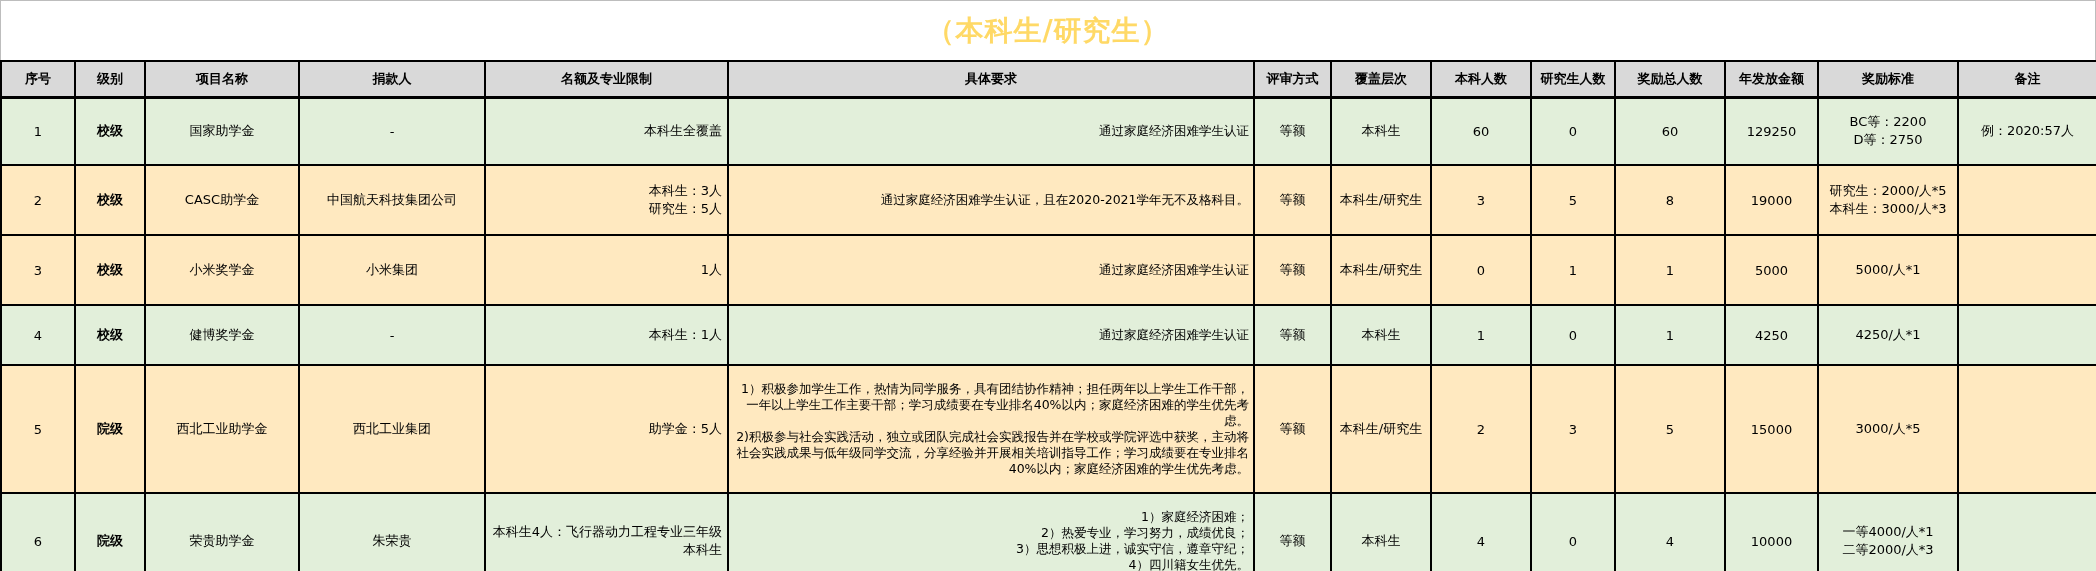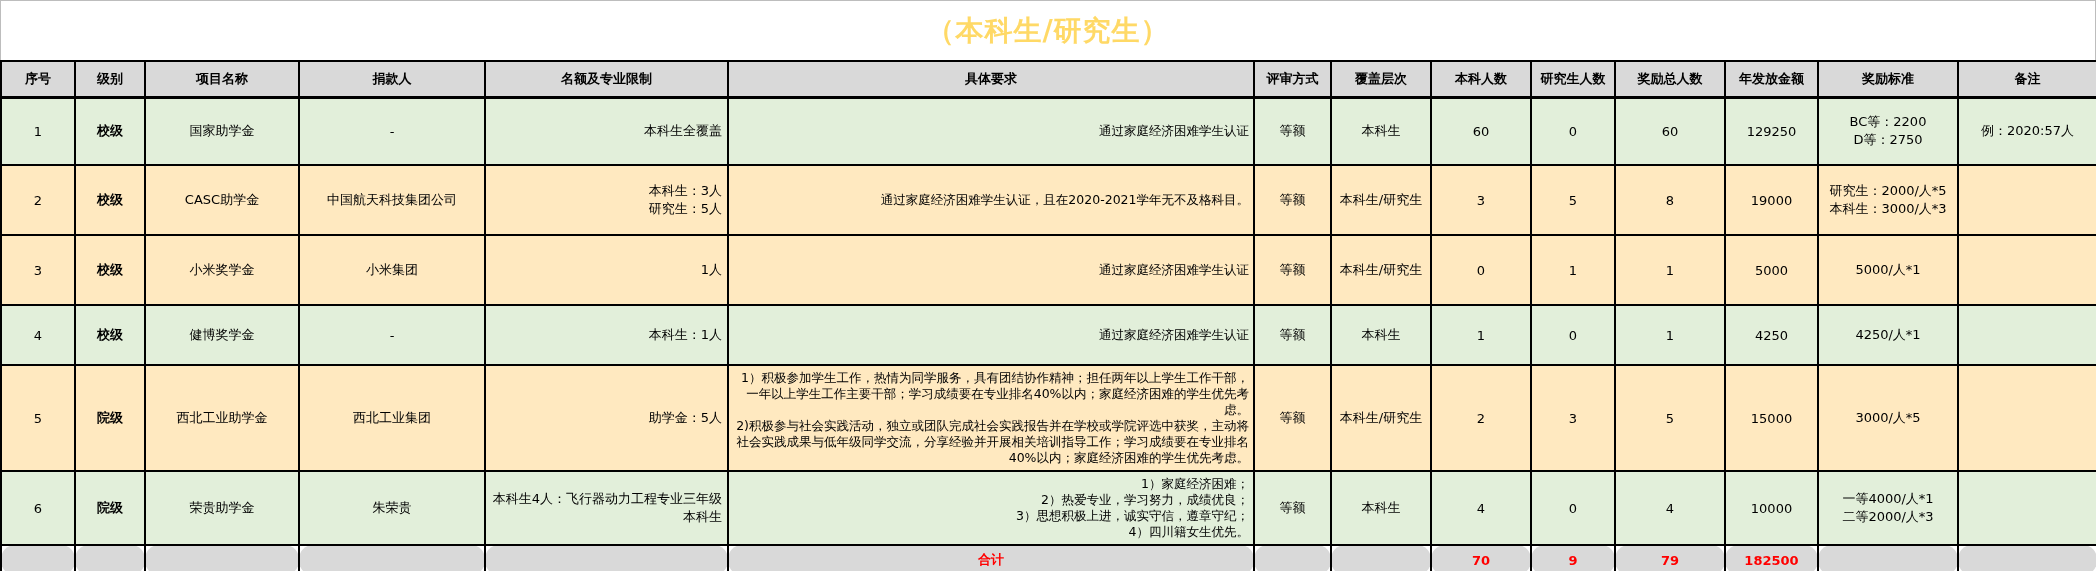--- a/index.html
+++ b/index.html
@@ -34,21 +34,21 @@
     text-align:center;
     white-space:pre-line;
     overflow:hidden;
     color:#000;
   }
   thead th{background:var(--header-gray);height:36px;font-weight:bold;border-bottom:3px solid var(--grid);}
   tr.green td{background:var(--row-green);}
   tr.yellow td{background:var(--row-yellow);}
   td.l{text-align:right;}
   td.bold{font-weight:bold;}
-  td.req{font-size:12.5px;line-height:1.28;padding:4px 4px;}
+  td.req{font-size:12.5px;line-height:1.28;padding:15px 4px;}
   tfoot td{background:var(--header-gray);height:30px;color:var(--total-red);font-weight:bold;border-radius:14px;}
 </style>
 </head>
 <body>
 
 <div class="sheet">
 
   <div class="title-row">
       <span class="t-gold">（本科生/研究生）</span>
   </div>

